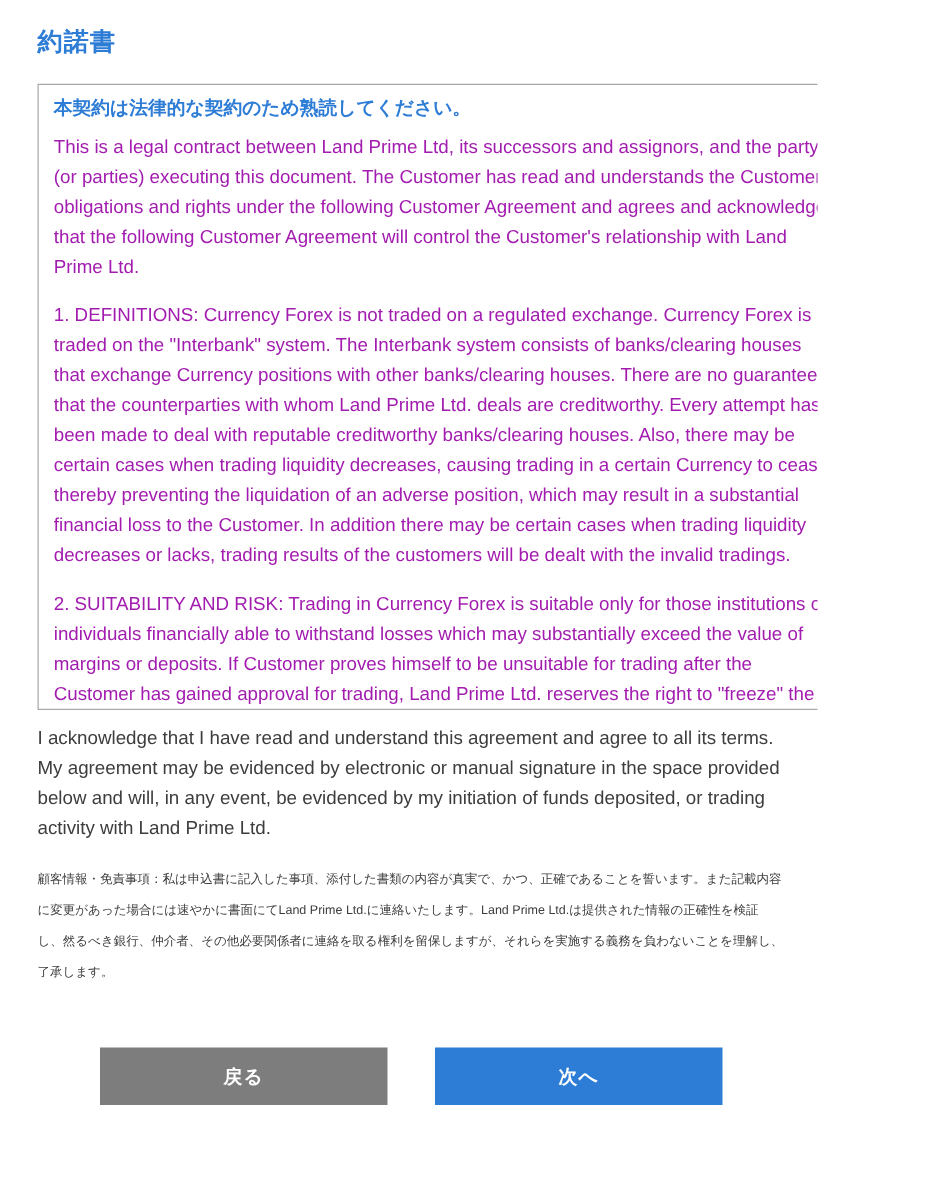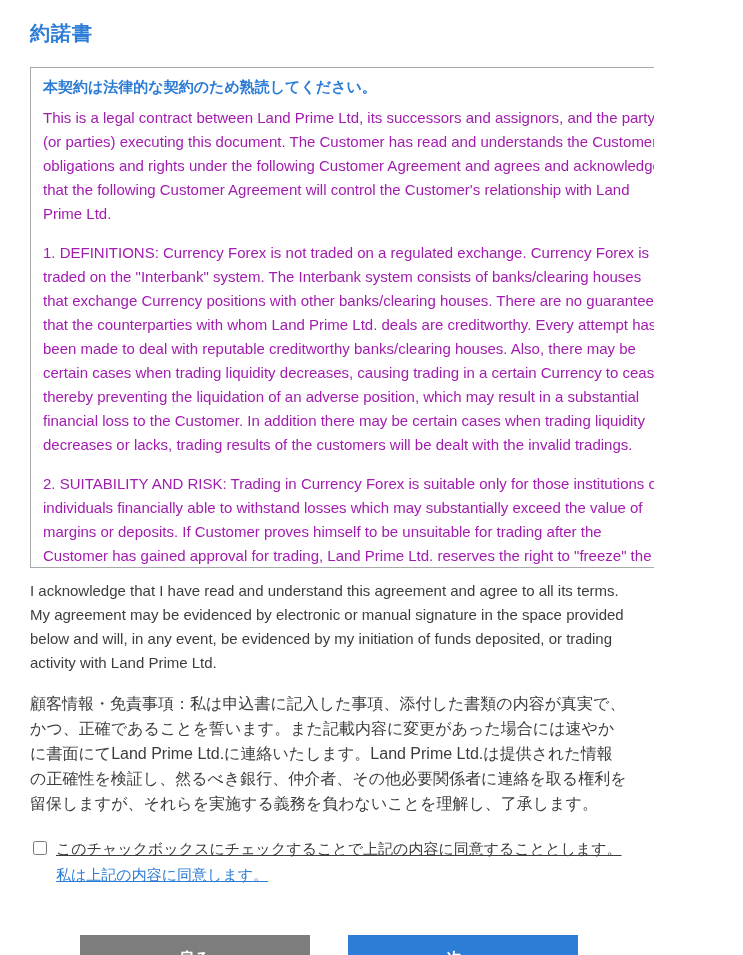--- a/index.html
+++ b/index.html
@@ -85,21 +85,21 @@
   }
   
   .ack-en {
     margin-top: 11px;
     font-size: 15px;
     line-height: 24px;
     color: #3d3d3d;
   }
   .disclaimer-ja {
     margin-top: 16px;
-    font-size: 16px;
+    font-size: 10px;
     line-height: 25px;
     color: #3d3d3d;
   }
   
   .consent-row {
     margin-top: 20px;
     display: flex;
     align-items: flex-start;
     font-size: 15px;
     line-height: 26px;
@@ -160,23 +160,19 @@
       <div class="scroll-arrow down">
           <span class="tri-down"></span>
         </div>
     </div>
   </div>
 
   <p class="ack-en">I acknowledge that I have read and understand this agreement and agree to all its terms. My agreement may be evidenced by electronic or manual signature in the space provided below and will, in any event, be evidenced by my initiation of funds deposited, or trading activity with Land Prime Ltd.</p>
 
   <p class="disclaimer-ja">顧客情報・免責事項：私は申込書に記入した事項、添付した書類の内容が真実で、かつ、正確であることを誓います。また記載内容に変更があった場合には速やかに書面にてLand Prime Ltd.に連絡いたします。Land Prime Ltd.は提供された情報の正確性を検証し、然るべき銀行、仲介者、その他必要関係者に連絡を取る権利を留保しますが、それらを実施する義務を負わないことを理解し、了承します。</p>
 
-  <div class="consent-row">
-    <input type="checkbox" style="">
-    <span class="consent-label"><span class="consent-statement">このチャックボックスにチェックすることで上記の内容に同意することとします。</span> <a class="consent-link">私は上記の内容に同意します。</a></span>
-  </div>
 
   <div class="button-row">
     <button class="btn btn-back">戻る</button>
     <button class="btn btn-next">次へ</button>
   </div>
 
 </div>
 
 </body></html>

